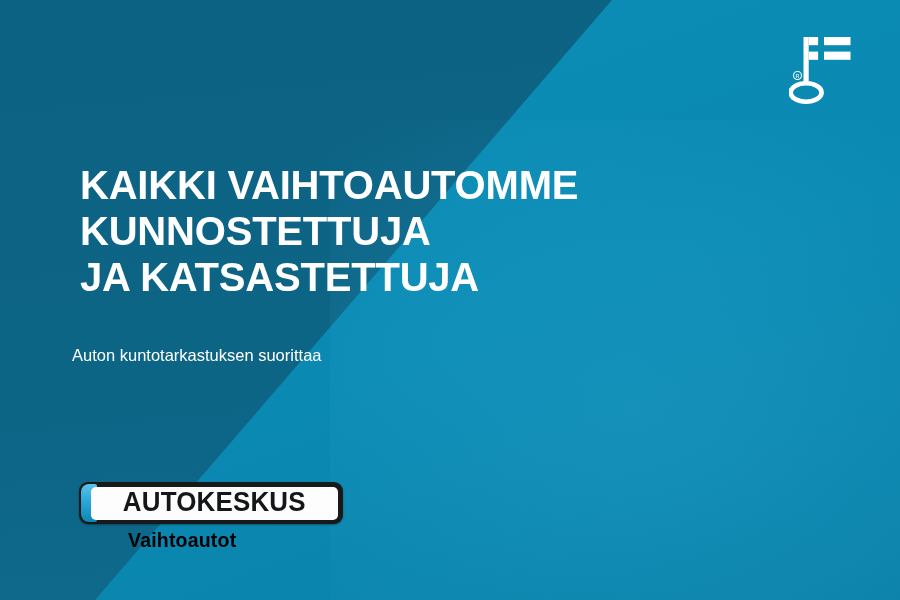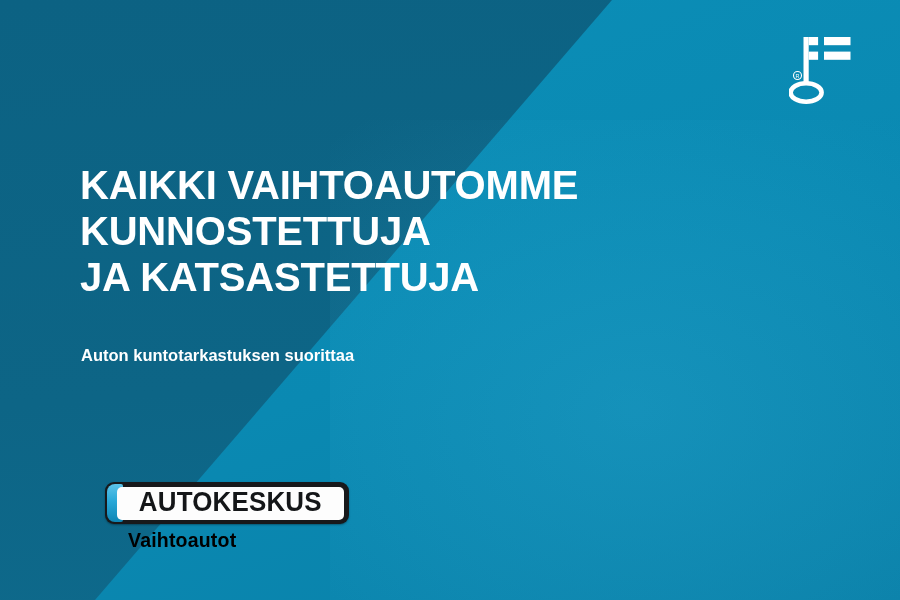--- a/index.html
+++ b/index.html
@@ -62,38 +62,37 @@
     margin-top: 40px;
   }
   .headline .hl {
     display: block;
     white-space: nowrap;
   }
 
   
   .subhead {
     position: absolute;
-    left: 81px;
+    left: 72px;
     top: 343px;
     width: 420px;
     color: #ffffff;
-    font-weight: 700;
+    font-weight: 400;
     font-size: 16.5px;
     line-height: 24px;
   }
   .subhead .sl { display: block; white-space: nowrap; }
 
   
   .ak-logo {
     position: absolute;
     left: 79px;
     top: 482px;
-    width: 244px;
+    width: 264px;
     height: 42px;
-    margin-left: 26px;
   }
   .ak-outer {
     position: absolute;
     inset: 0;
     background: #18191b;
     border-radius: 9px;
     box-shadow: 0 1px 2px rgba(0,0,0,0.35);
   }
   .ak-strip {
     position: absolute;

